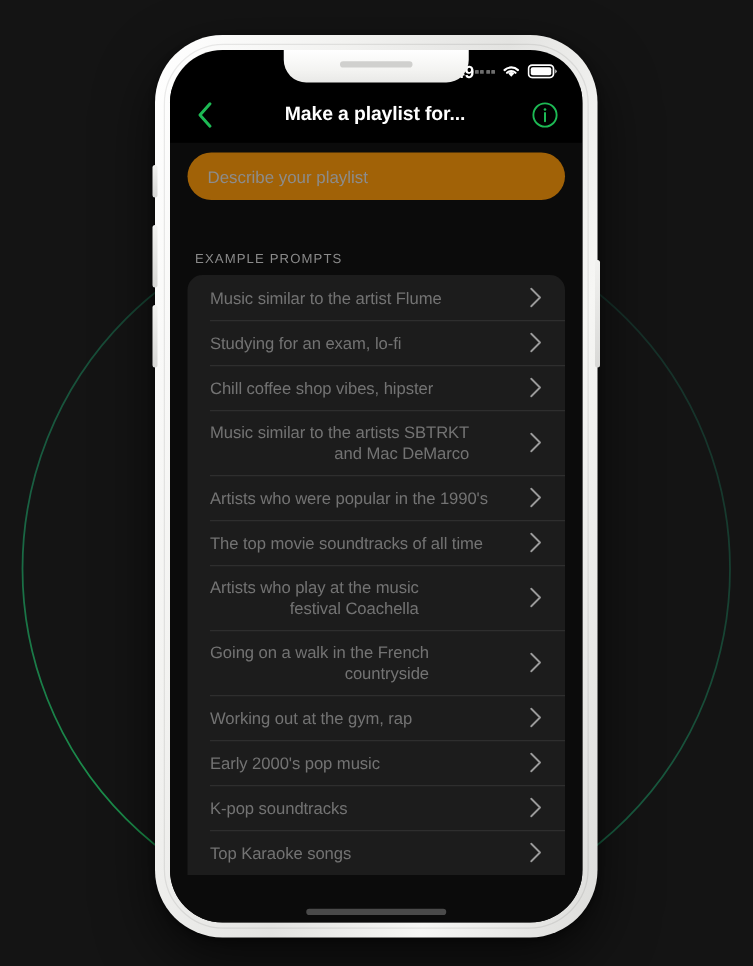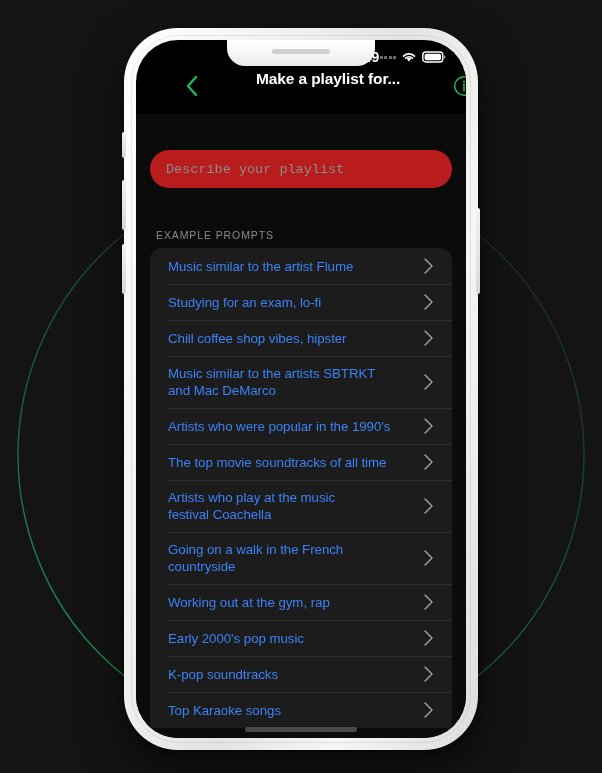--- a/index.html
+++ b/index.html
@@ -127,25 +127,24 @@
     border-radius: 0.5px;
   }
 
   
   #nav-bar {
     position: absolute;
     top: 30px; left: 0;
     width: 100%;
     height: 44px;
     display: flex;
-    align-items: flex-start;
+    align-items: center;
     padding: 0 14px 0 12px;
     background: #000;
     z-index: 15;
-    margin-left: 28px;
   }
   #back-button {
     width: 32px; height: 32px;
     display: flex; align-items: center; justify-content: center;
     cursor: pointer;
   }
   #nav-title {
     flex: 1;
     text-align: center;
     color: #fff;
@@ -167,28 +166,27 @@
     bottom: 0;
     background: #0b0b0b;
     overflow: hidden;
   }
 
   #search-wrap { padding: 8px 14px 0 14px; }
   #search-field {
     width: 100%;
     height: 38px;
     border-radius: 19px;
-    background: #b91c1c;
+    background: #a16207;
     border: none;
     outline: none;
     color: #ffffff;
-    font-family: Liberation Mono, monospace;
+    font-family: Liberation Sans, sans-serif;
     font-size: 13.5px;
     padding: 0 16px;
-    margin-top: 28px;
   }
   #search-field::placeholder { color: #8c8c8c; }
 
   #section-label {
     padding: 17px 0 7px 20px;
     color: #8a8a8a;
     font-size: 10.5px;
     letter-spacing: 0.9px;
     margin-top: 24px;
   }
@@ -213,26 +211,27 @@
   .prompt-row + .prompt-row::before {
     content: "";
     position: absolute;
     left: 18px; right: 0; top: 0;
     height: 1px;
     background: #2e2e2e;
   }
   .prompt-row.two-line { min-height: 51px; }
 
   .prompt-text {
-    color: #3b82f6;
+    color: #737373;
     font-size: 13.3px;
     line-height: 17px;
     letter-spacing: -0.05px;
     padding: 9px 10px 9px 0;
     white-space: pre-line;
+    text-align: right;
   }
   .chev {
     flex: 0 0 auto;
     width: 20px;
     display: flex;
     align-items: center;
     justify-content: center;
   }
 
   

